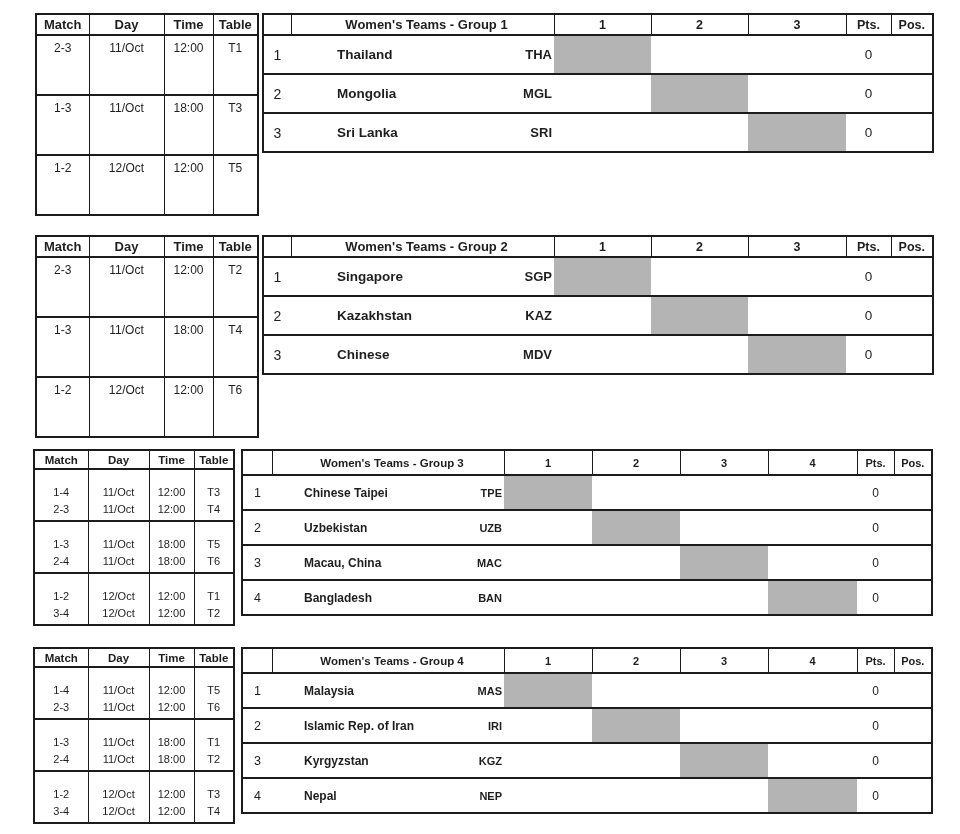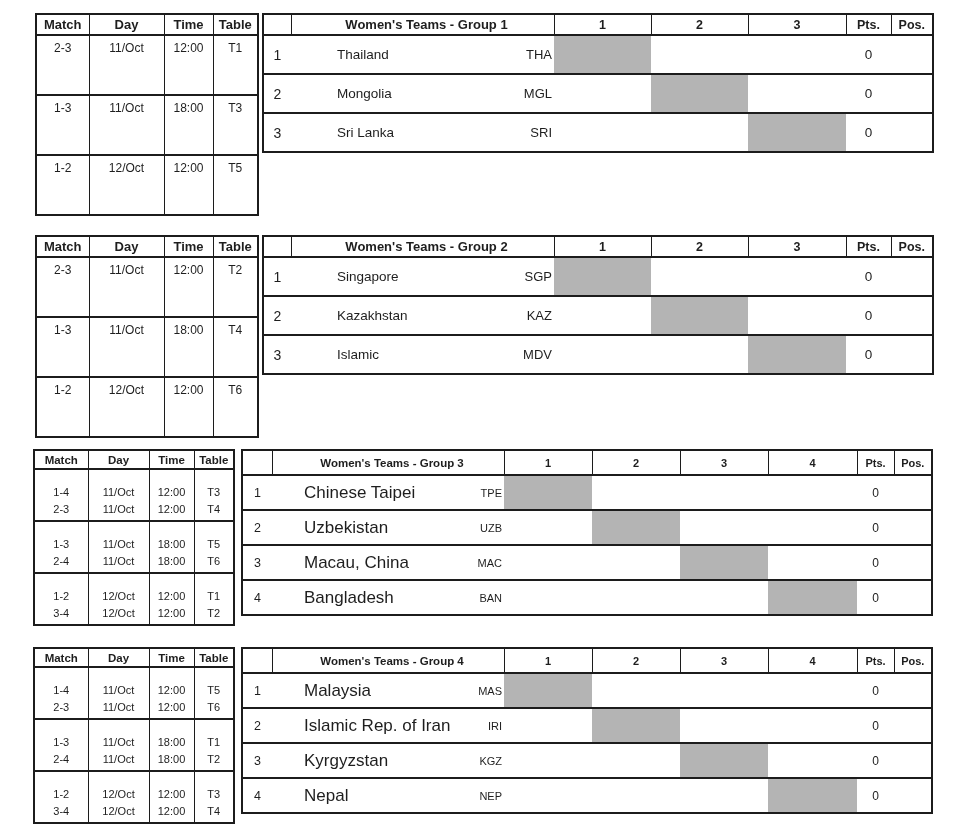--- a/index.html
+++ b/index.html
@@ -39,33 +39,33 @@
     border:1px solid var(--border);border-bottom:2px solid var(--border);
     font-weight:bold;text-align:center;padding:0;
   }
   .stand tr.hdr{height:21px;}
   .stand th.title{font-size:13px;padding-left:8px;}
   .stand th.rnd,.stand th.pp{font-size:12.5px;}
   .stand td{border:none;border-top:2px solid var(--border);padding:0;}
   .stand tr.row{height:39px;}
   .stand td.num{text-align:center;font-size:14px;}
   .stand td.team .teamwrap{display:flex;justify-content:space-between;align-items:center;padding-left:46px;padding-right:2px;}
-  .stand .tname{font-size:13.5px;}
-  .stand .tcode{font-size:13px;}
+  .stand .tname{font-size:13.5px;font-weight:bold;}
+  .stand .tcode{font-size:13px;font-weight:bold;}
   .stand td.m{background:var(--bg);}
   .stand td.m.self{background:var(--gray);}
   .stand td.pts{text-align:center;font-size:13.5px;}
 
   .stand-sm tr.hdr{height:25px;}
   .stand-sm th.title{font-size:11.5px;}
   .stand-sm th.rnd,.stand-sm th.pp{font-size:11px;}
   .stand-sm tr.row{height:35px;}
   .stand-sm td.num{font-size:12.5px;}
   .stand-sm td.team .teamwrap{padding-left:32px;}
-  .stand-sm .tname{font-size:17px;}
+  .stand-sm .tname{font-size:12px;}
   .stand-sm .tcode{font-size:11px;}
   .stand-sm td.pts{font-size:12px;}
 
   
   #g1s{left:35px;top:13px;}   #g1t{left:262px;top:13px;}
   #g2s{left:35px;top:235px;}  #g2t{left:262px;top:235px;}
   #g3s{left:33px;top:449px;}  #g3t{left:241px;top:449px;}
   #g4s{left:33px;top:647px;}  #g4t{left:241px;top:647px;}
 </style>
 </head>
@@ -301,21 +301,21 @@
       <td class="m"></td>
       <td class="m self"></td>
       <td class="m"></td>
       <td class="pts">0</td>
       <td class="pos"></td>
     </tr>
     <tr class="row">
       <td class="num">3</td>
       <td class="team">
             <div class="teamwrap">
-              <span class="tname">Islamic</span>
+              <span class="tname">Chinese</span>
               <span class="tcode">MDV</span>
             </div>
           </td>
       <td class="m"></td>
       <td class="m"></td>
       <td class="m self"></td>
       <td class="pts">0</td>
       <td class="pos"></td>
     </tr>
   </tbody>

